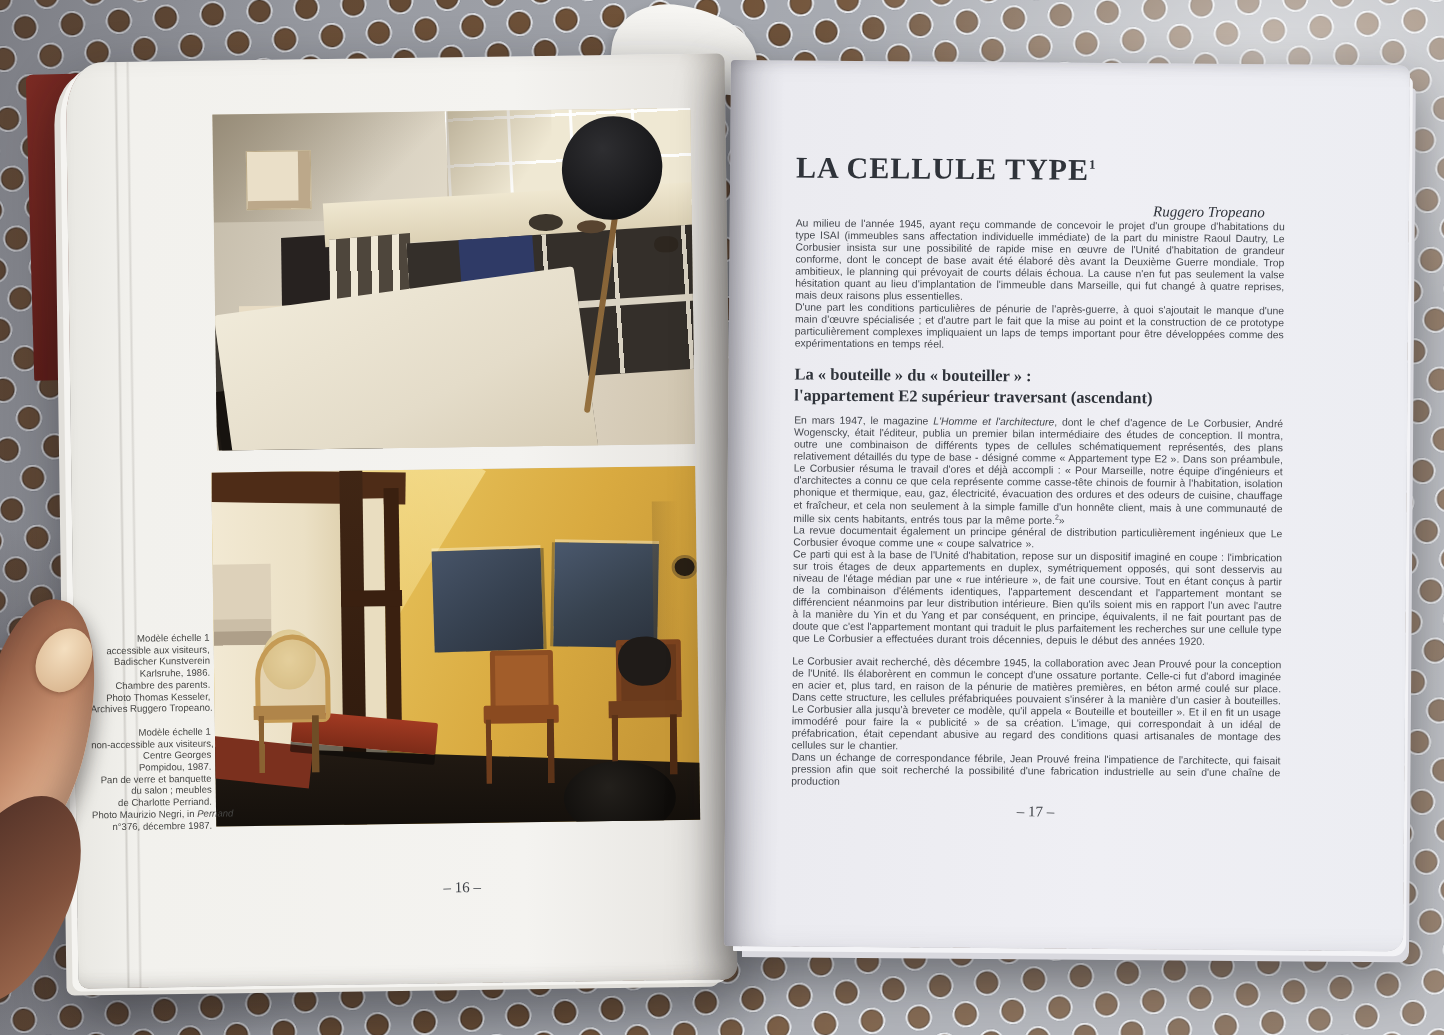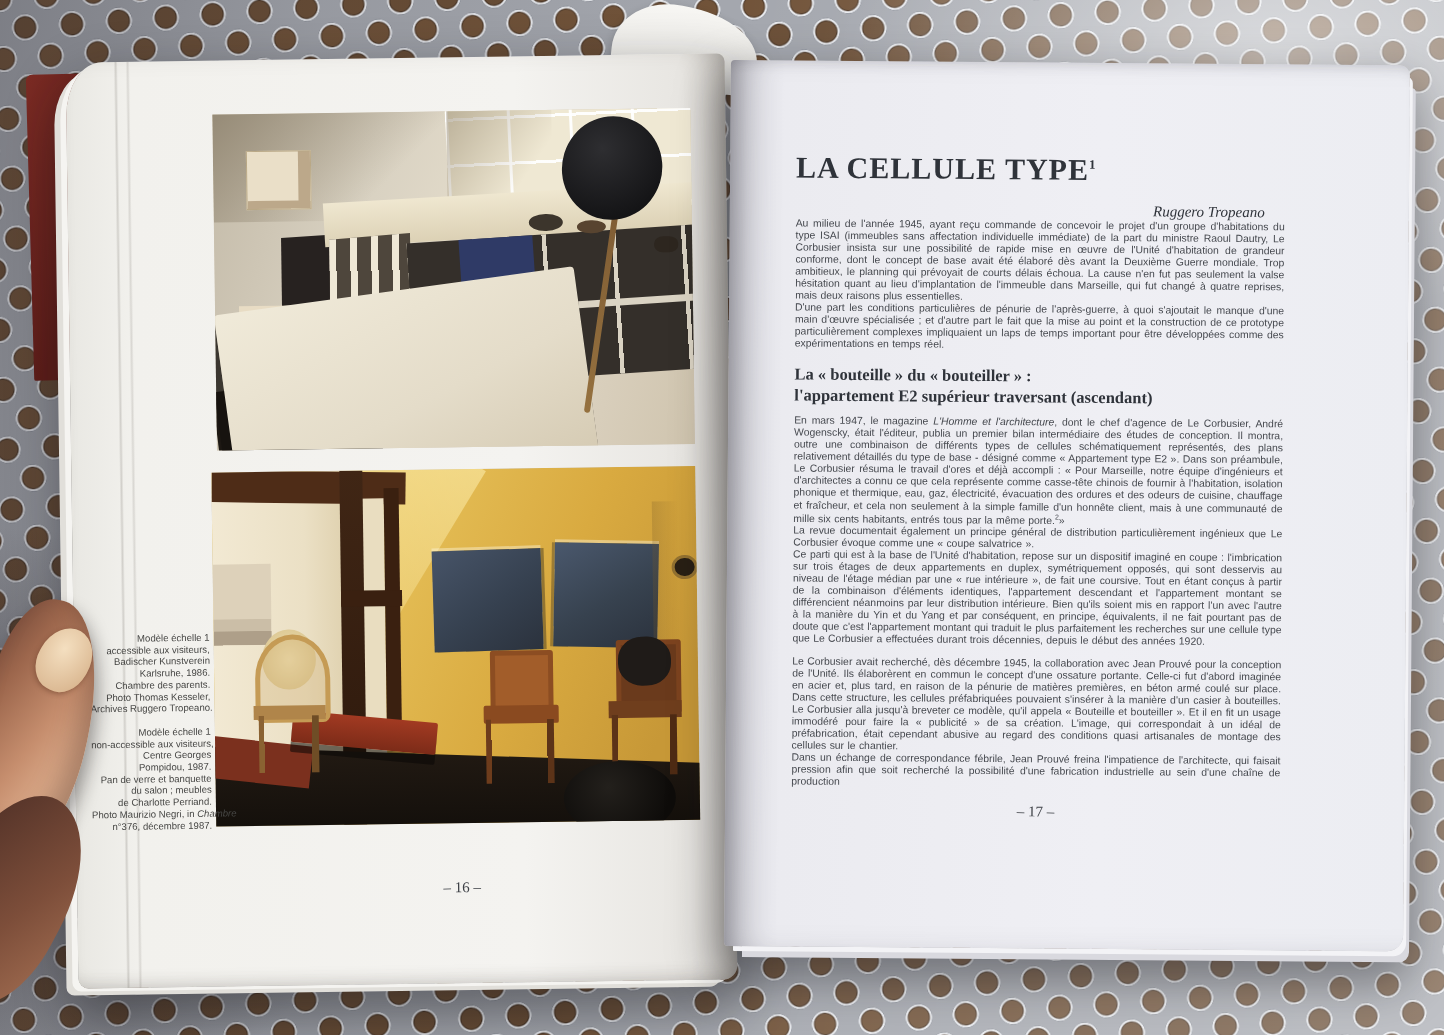--- a/index.html
+++ b/index.html
@@ -232,21 +232,21 @@
         <div>Archives Ruggero Tropeano.</div>
       </div>
       <div class="caption caption-2">
         <div>Modèle échelle 1</div>
         <div>non-accessible aux visiteurs,</div>
         <div>Centre Georges</div>
         <div>Pompidou, 1987.</div>
         <div>Pan de verre et banquette</div>
         <div>du salon ; meubles</div>
         <div>de Charlotte Perriand.</div>
-        <div><span>Photo Maurizio Negri, in </span><i>Chambre</i></div>
+        <div><span>Photo Maurizio Negri, in </span><i>Perriand</i></div>
         <div>n°376, décembre 1987.</div>
       </div>
     </div>
 
     <div class="page-num-left">– 16 –</div>
   </div>
 
   <div class="right-page">
     <div class="text-col">
       <h1 class="title"><span>LA CELLULE TYPE</span><sup>1</sup></h1>

